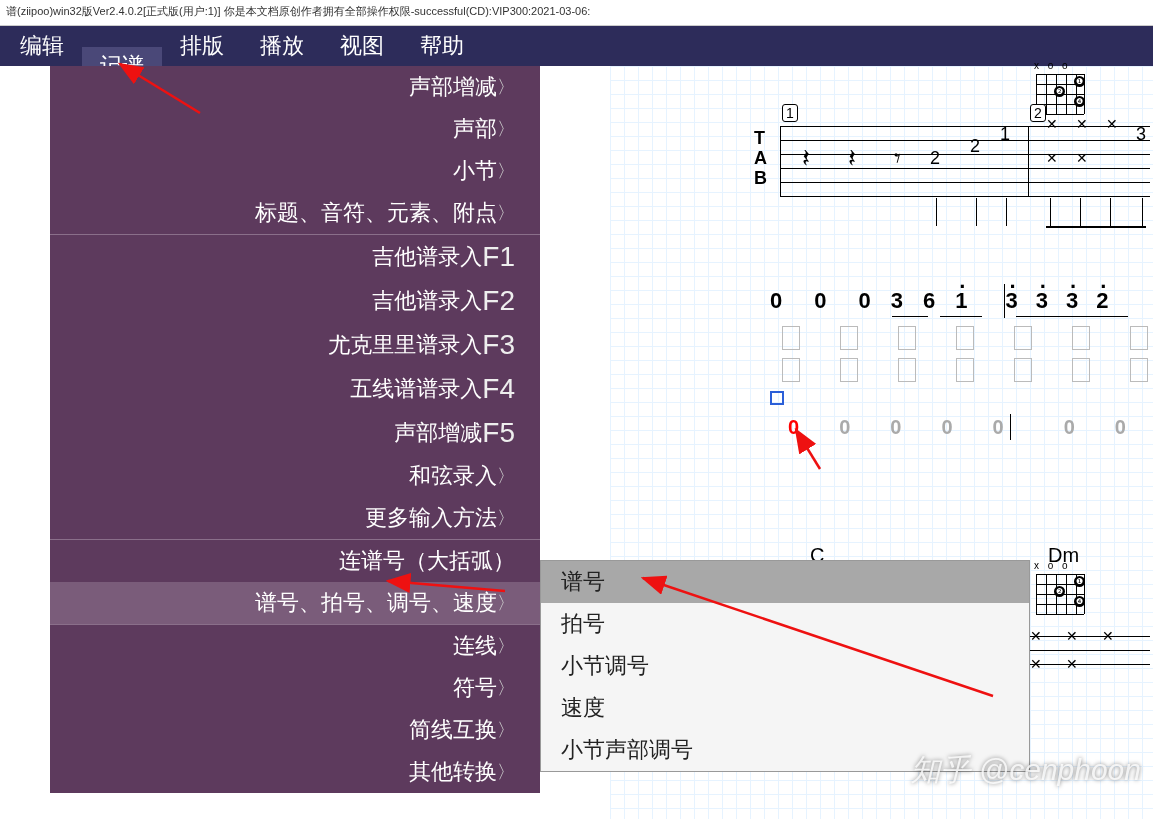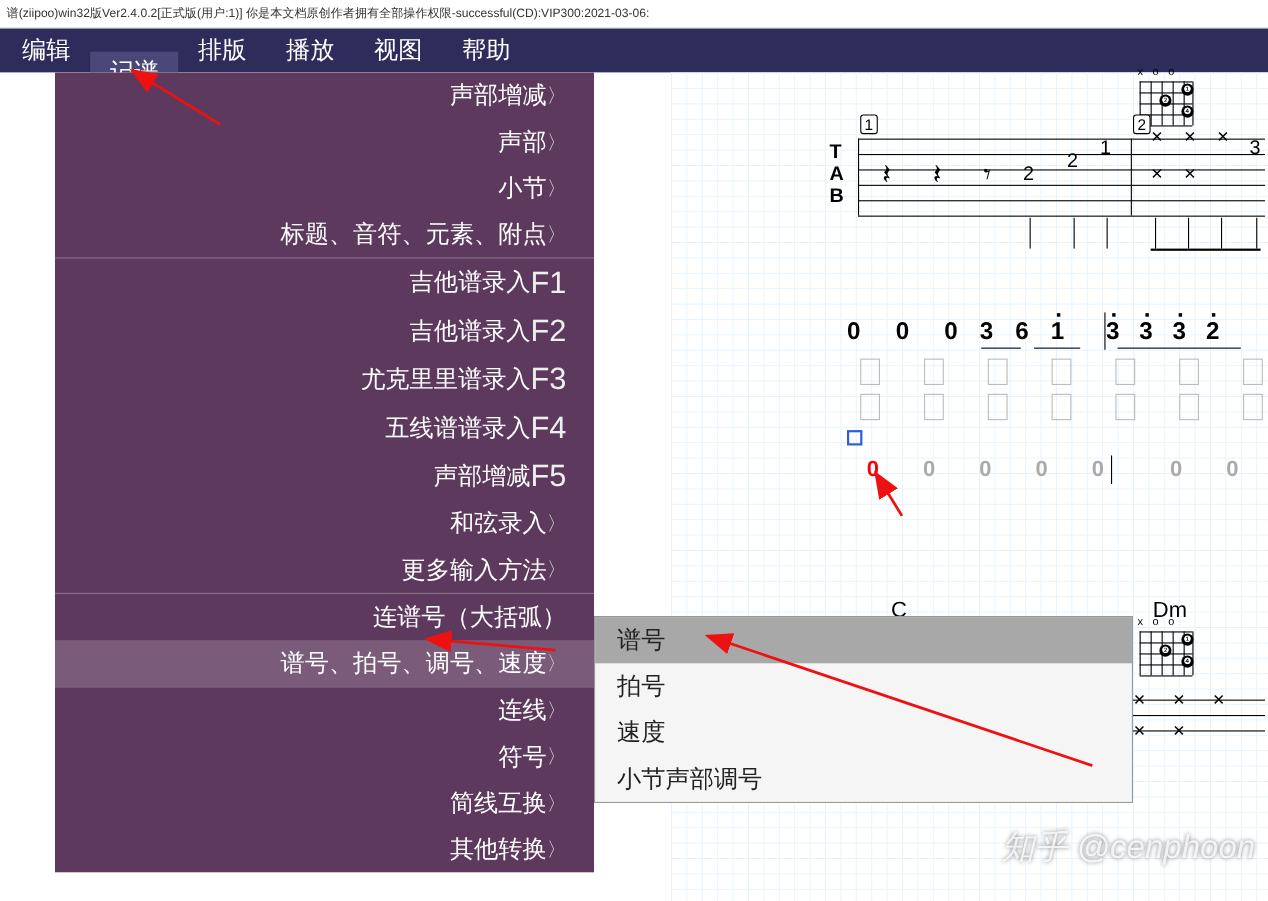--- a/index.html
+++ b/index.html
@@ -319,20 +319,21 @@
     </div>
     <div class="dd-item">
       <span>其他转换</span>
       <span class="chevron">〉</span>
     </div>
   </div>
 
   <div class="submenu">
     <div class="sm-item hover">谱号</div>
     <div class="sm-item">拍号</div>
+    <div class="sm-item">小节调号</div>
     <div class="sm-item">速度</div>
     <div class="sm-item">小节声部调号</div>
   </div>
 
   <div class="canvas-area">
 
     <div class="chord-dia" style="left:420px; top:-2px;">
       <div class="xo">x o o</div>
       <div class="grid">
         <div class="v" style="left:0"></div>

